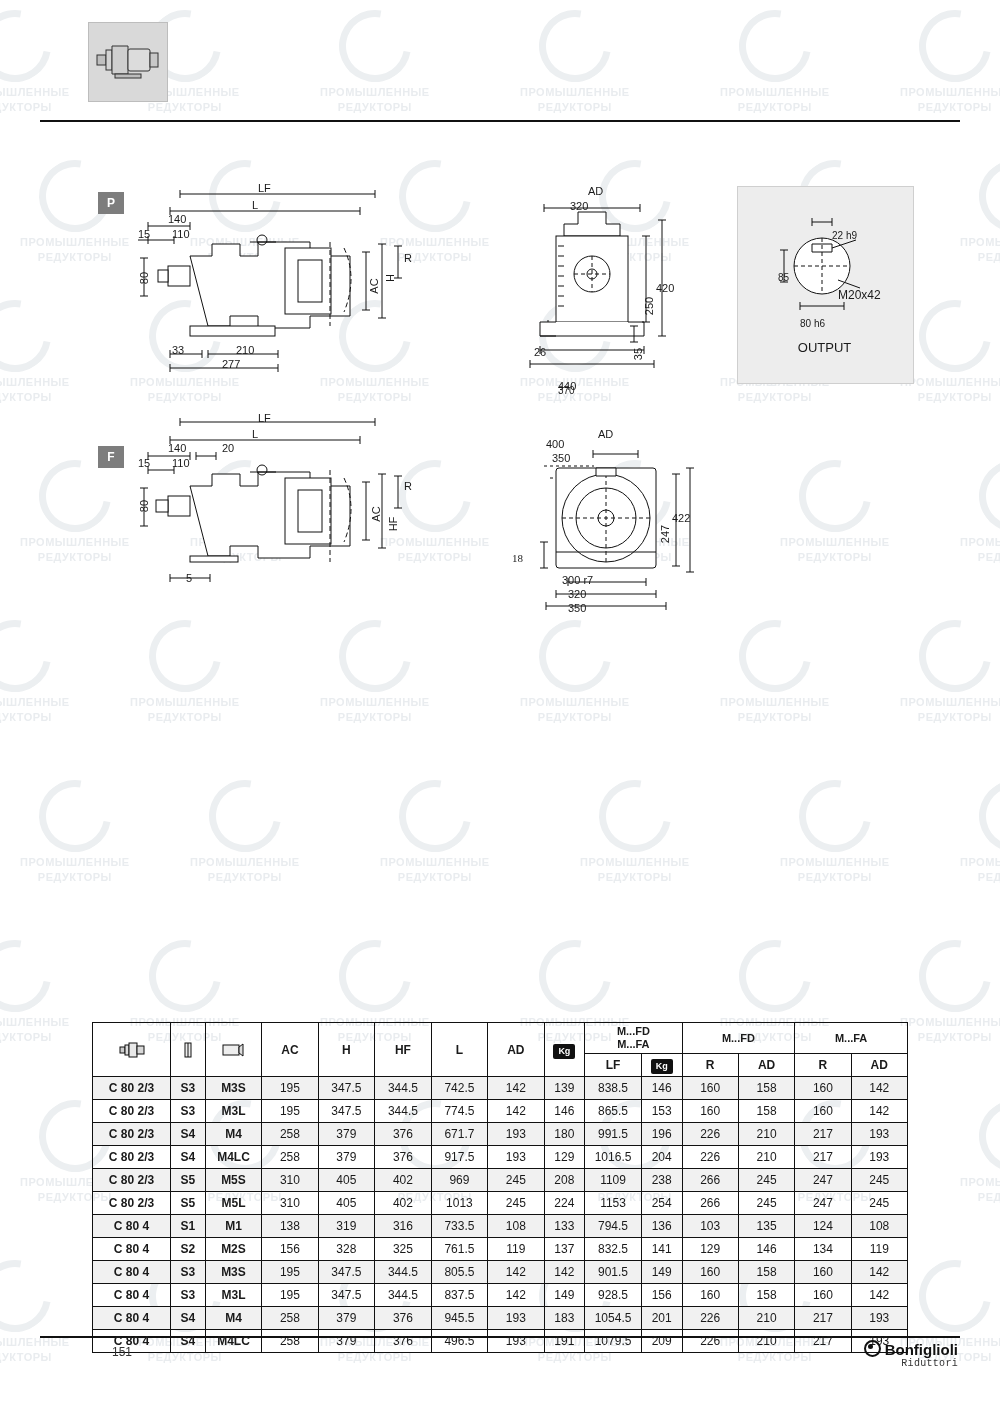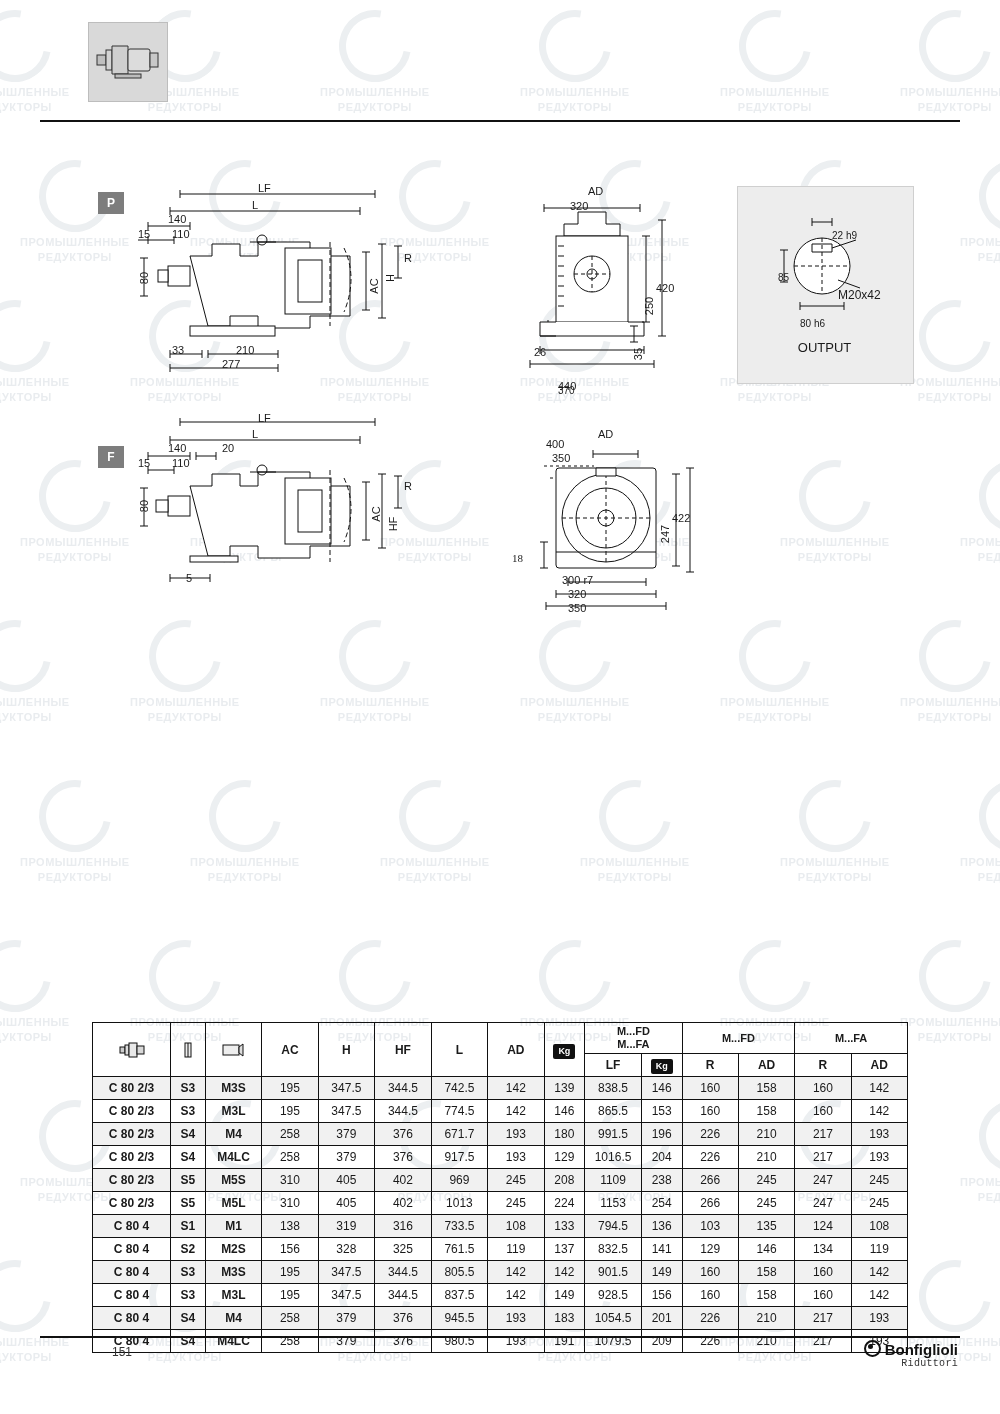--- a/index.html
+++ b/index.html
@@ -573,21 +573,21 @@
             <td class="num">217</td>
             <td class="num">193</td>
           </tr>
           <tr>
             <td class="c-model">C 80 4</td>
             <td class="c-s">S4</td>
             <td class="c-m">M4LC</td>
             <td class="num">258</td>
             <td class="num">379</td>
             <td class="num">376</td>
-            <td class="num">980.5</td>
+            <td class="num">496.5</td>
             <td class="num">193</td>
             <td class="kgcell">191</td>
             <td class="num">1079.5</td>
             <td class="kgcell">209</td>
             <td class="num">226</td>
             <td class="num">210</td>
             <td class="num">217</td>
             <td class="num">193</td>
           </tr>
         </tbody>

